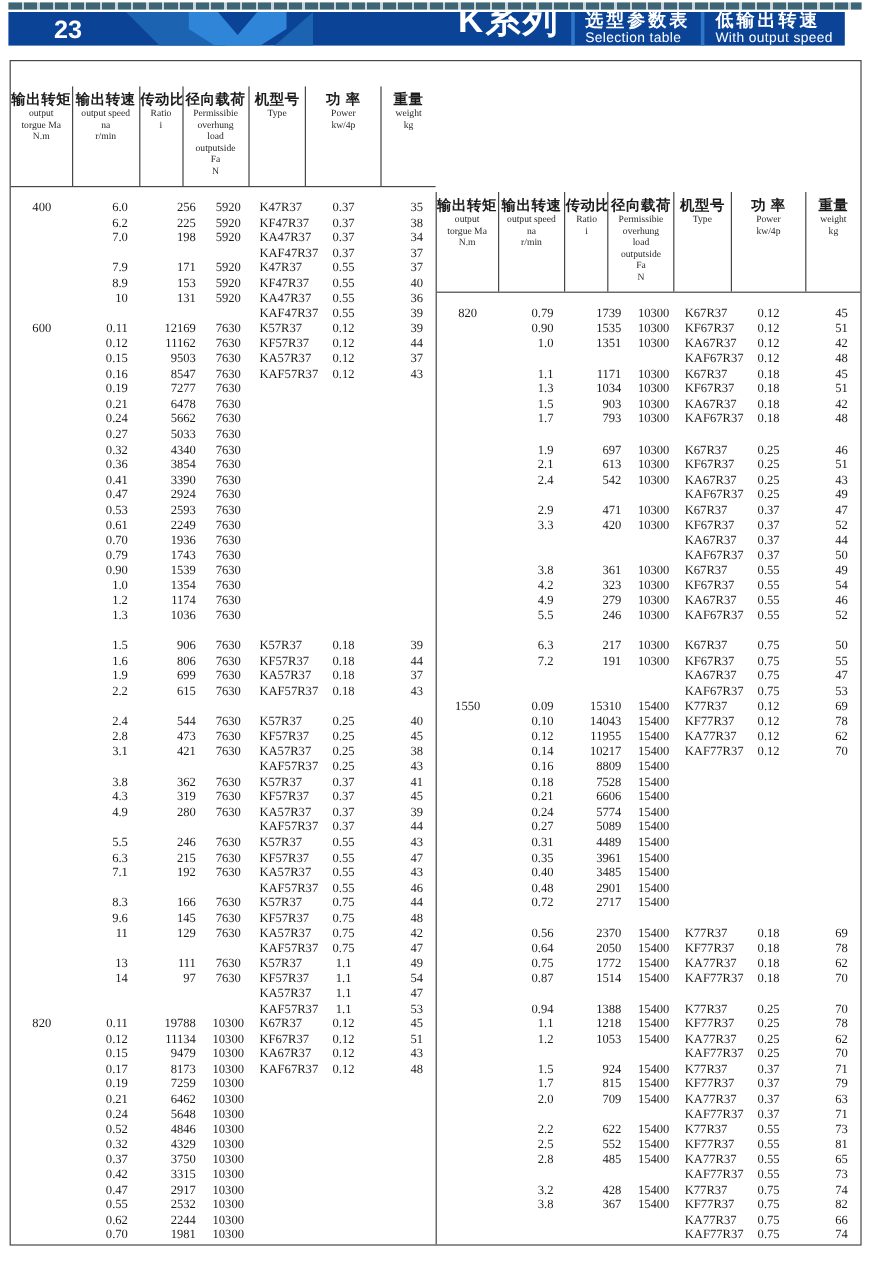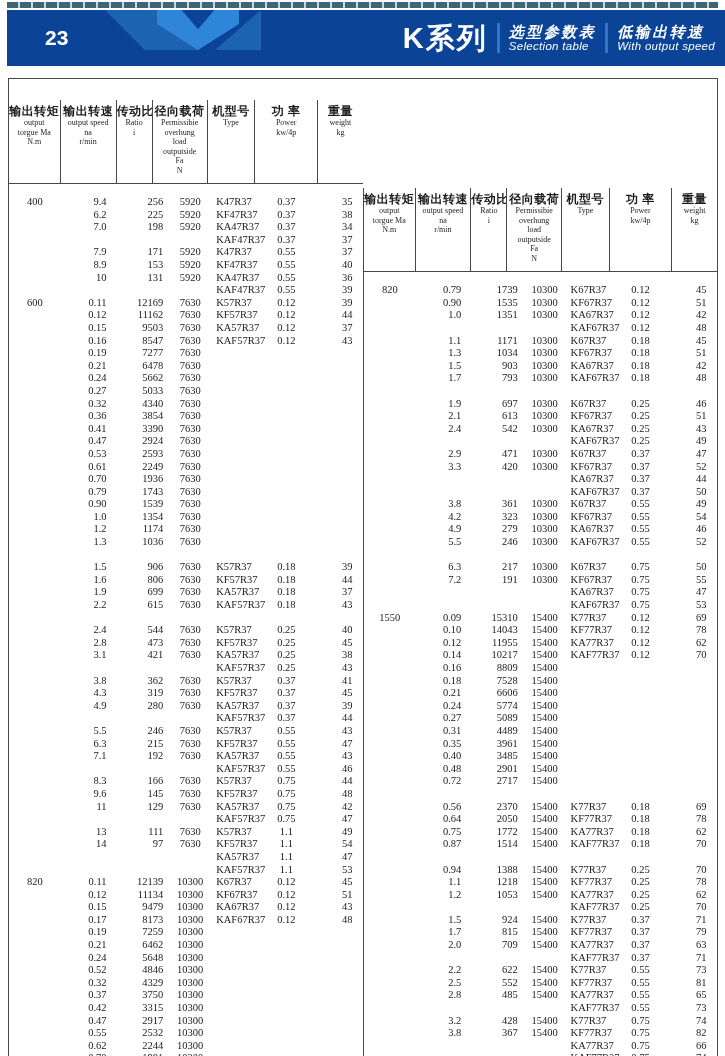--- a/index.html
+++ b/index.html
@@ -3,35 +3,35 @@
 <meta charset="utf-8">
 <style>
   html,body { margin:0; padding:0; background:#e8e8e8; }
   .page { width:725px; height:1056px; background:#ffffff; position:relative;
           font-family:"Liberation Serif", serif; color:#1b1b1b; overflow:hidden;
           box-sizing:border-box; }
   
   .topstrip { margin:2px 7px 0 7px; height:6px;
               background: repeating-linear-gradient(90deg,#3d6575 0 11px,#c9d4da 11px 13px); }
   
-  .banner { margin:2px 0 0 7px; height:56px; background:#0b4397; position:relative;
-            display:flex; align-items:center; color:#fff; overflow:hidden; }
+  .banner { margin:2px 21px 0 7px; height:28px; background:#0b4397; position:relative;
+            display:flex; align-items:flex-end; color:#fff; overflow:hidden; }
   .pageno { font-family:"Liberation Sans",sans-serif; font-size:21px; font-weight:bold;
             margin-left:38px; z-index:3; }
   .chev { position:absolute; top:0; height:40px; z-index:1; }
   .chev1 { left:98px;  width:95px; background:#1c63b2;
            clip-path:polygon(0 0,58% 0,100% 100%,42% 100%); }
   .chev2 { left:150px; width:82px; background:#2f86d8;
            clip-path:polygon(0 0,30% 0,50% 48%,70% 0,100% 0,100% 35%,50% 100%,0 35%); }
   .chev3 { left:208px; width:46px; background:#1c63b2;
            clip-path:polygon(100% 0,100% 100%,0 100%); }
   .series { margin-left:auto; font-family:"Liberation Sans",sans-serif; font-size:29px;
             font-weight:600; letter-spacing:2px; z-index:3; line-height:40px; }
   .vdiv { width:3px; height:30px; background:#2e76c8; margin:0 9px; z-index:3; }
-  .bblock { z-index:3;font-style:italic; }
+  .bblock { z-index:3; }
   .bblock .cn { font-family:"Liberation Sans",sans-serif; font-size:15px; font-weight:bold;
                 letter-spacing:2.5px; line-height:17px; }
   .bblock .en { font-family:"Liberation Sans",sans-serif; font-size:11.5px; line-height:12.5px;
                 letter-spacing:0.3px; }
   .banner-endpad { width:10px; }
   
   .tablewrap { margin:12px 7px 0 8px; height:986px; border:1px solid #474747;
                display:flex; background:#fff;align-items:flex-end; }
   .half { width:50%; box-sizing:border-box;
           --hcols: 14.6% 15.8% 10.2% 15.5% 13.5% 17.7% 12.7%;
@@ -123,21 +123,21 @@
           </div>
           <div class="hcell">
             <div class="hcn">重量</div>
             <div class="hen">weight</div>
             <div class="hen">kg</div>
           </div>
         </div>
         <div class="dbody">
           <div class="drow">
             <div class="dc c0">400</div>
-            <div class="dc c1">9.4</div>
+            <div class="dc c1">6.0</div>
             <div class="dc c2">256</div>
             <div class="dc c3">5920</div>
             <div class="dc c4">K47R37</div>
             <div class="dc c5">0.37</div>
             <div class="dc c6">35</div>
           </div>
           <div class="drow">
             <div class="dc c0"></div>
             <div class="dc c1">6.2</div>
             <div class="dc c2">225</div>
@@ -594,21 +594,21 @@
             <div class="dc c1"></div>
             <div class="dc c2"></div>
             <div class="dc c3"></div>
             <div class="dc c4">KAF57R37</div>
             <div class="dc c5">1.1</div>
             <div class="dc c6">53</div>
           </div>
           <div class="drow">
             <div class="dc c0">820</div>
             <div class="dc c1">0.11</div>
-            <div class="dc c2">12139</div>
+            <div class="dc c2">19788</div>
             <div class="dc c3">10300</div>
             <div class="dc c4">K67R37</div>
             <div class="dc c5">0.12</div>
             <div class="dc c6">45</div>
           </div>
           <div class="drow">
             <div class="dc c0"></div>
             <div class="dc c1">0.12</div>
             <div class="dc c2">11134</div>
             <div class="dc c3">10300</div>

